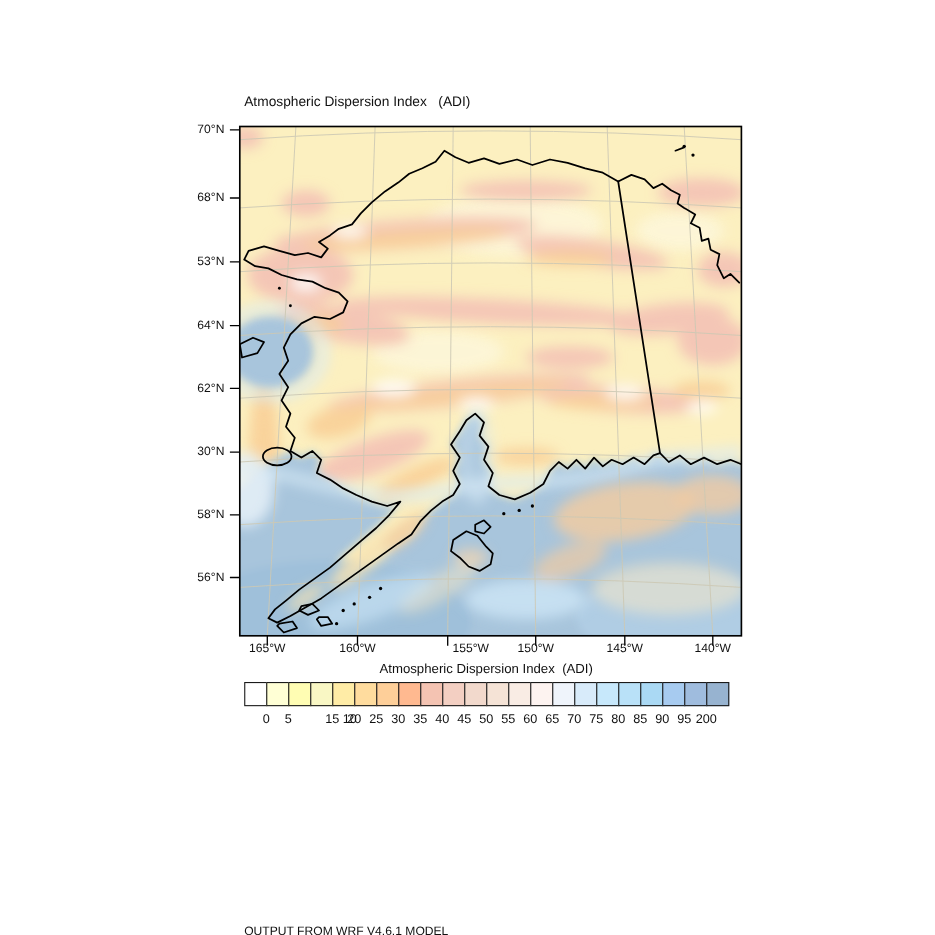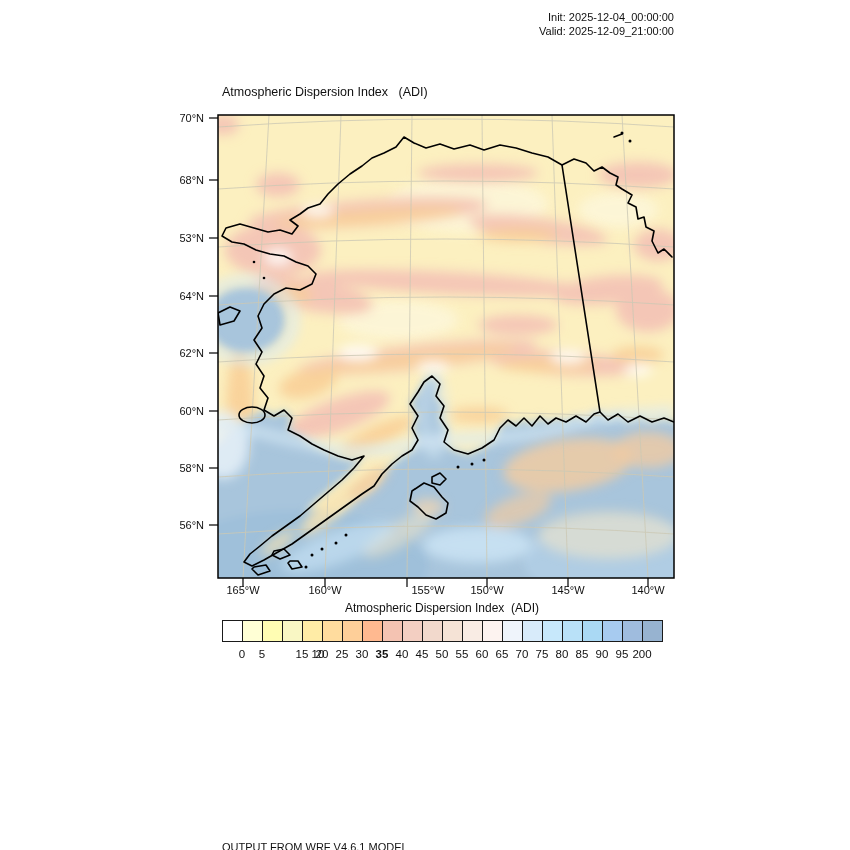--- a/index.html
+++ b/index.html
@@ -17,24 +17,20 @@
   .cbar-cell{width:19px;height:20px;border:1px solid #1a1a1a;margin-left:-1px;}
   .cbar-cell:first-child{margin-left:0;}
   .cbar-num{position:absolute;top:648px;width:28px;text-align:center;font-size:11.5px;color:#111;}
   .footer{position:absolute;left:222px;top:815px;font-size:11px;line-height:13px;color:#111;white-space:pre;}
 </style>
 </head>
 <body>
 
 <div class="page">
 
-  <div class="run-info">
-    <div>Init: 2025-12-04_00:00:00</div>
-    <div>Valid: 2025-12-09_21:00:00</div>
-  </div>
 
   <div class="plot-title">Atmospheric Dispersion Index   (ADI)</div>
 
   <div class="map-wrap">
     <svg width="476" height="483" viewBox="-10 -10 476 483">
       <defs>
         <clipPath id="mapclip">
             <rect x="0" y="0" width="456" height="463"></rect>
           </clipPath>
         <filter id="b6" x="-40%" y="-40%" width="180%" height="180%">
@@ -200,21 +196,21 @@
       </g>
     </svg>
   </div>
 
   <div id="lat-labels">
       <div class="lat-label" style="top: 112px;">70°N</div>
       <div class="lat-label" style="top: 174px;">68°N</div>
       <div class="lat-label" style="top: 232px;">53°N</div>
       <div class="lat-label" style="top: 290px;">64°N</div>
       <div class="lat-label" style="top: 347px;">62°N</div>
-      <div class="lat-label" style="top: 405px;">60°N</div>
+      <div class="lat-label" style="top: 405px;">30°N</div>
       <div class="lat-label" style="top: 462px;">58°N</div>
       <div class="lat-label" style="top: 519px;">56°N</div>
     </div>
   <div id="lon-labels">
       <div class="lon-label" style="left: 217px;">165°W</div>
       <div class="lon-label" style="left: 299px;">160°W</div>
       <div class="lon-label" style="left: 402px;">155°W</div>
       <div class="lon-label" style="left: 461px;">150°W</div>
       <div class="lon-label" style="left: 542px;">145°W</div>
       <div class="lon-label" style="left: 622px;">140°W</div>
@@ -246,21 +242,21 @@
       <div class="cbar-cell" style="background: rgb(151, 179, 208);"></div>
     </div>
   <div id="cbar-nums">
       <div class="cbar-num" style="left: 228px;">0</div>
       <div class="cbar-num" style="left: 248px;">5</div>
       <div class="cbar-num" style="left: 268px; margin-left: 36px;">10</div>
       <div class="cbar-num" style="left: 288px;">15</div>
       <div class="cbar-num" style="left: 308px;">20</div>
       <div class="cbar-num" style="left: 328px;">25</div>
       <div class="cbar-num" style="left: 348px;">30</div>
-      <div class="cbar-num" style="left: 368px; font-weight: bold;">35</div>
+      <div class="cbar-num" style="left: 368px;">35</div>
       <div class="cbar-num" style="left: 388px;">40</div>
       <div class="cbar-num" style="left: 408px;">45</div>
       <div class="cbar-num" style="left: 428px;">50</div>
       <div class="cbar-num" style="left: 448px;">55</div>
       <div class="cbar-num" style="left: 468px;">60</div>
       <div class="cbar-num" style="left: 488px;">65</div>
       <div class="cbar-num" style="left: 508px;">70</div>
       <div class="cbar-num" style="left: 528px;">75</div>
       <div class="cbar-num" style="left: 548px;">80</div>
       <div class="cbar-num" style="left: 568px;">85</div>

